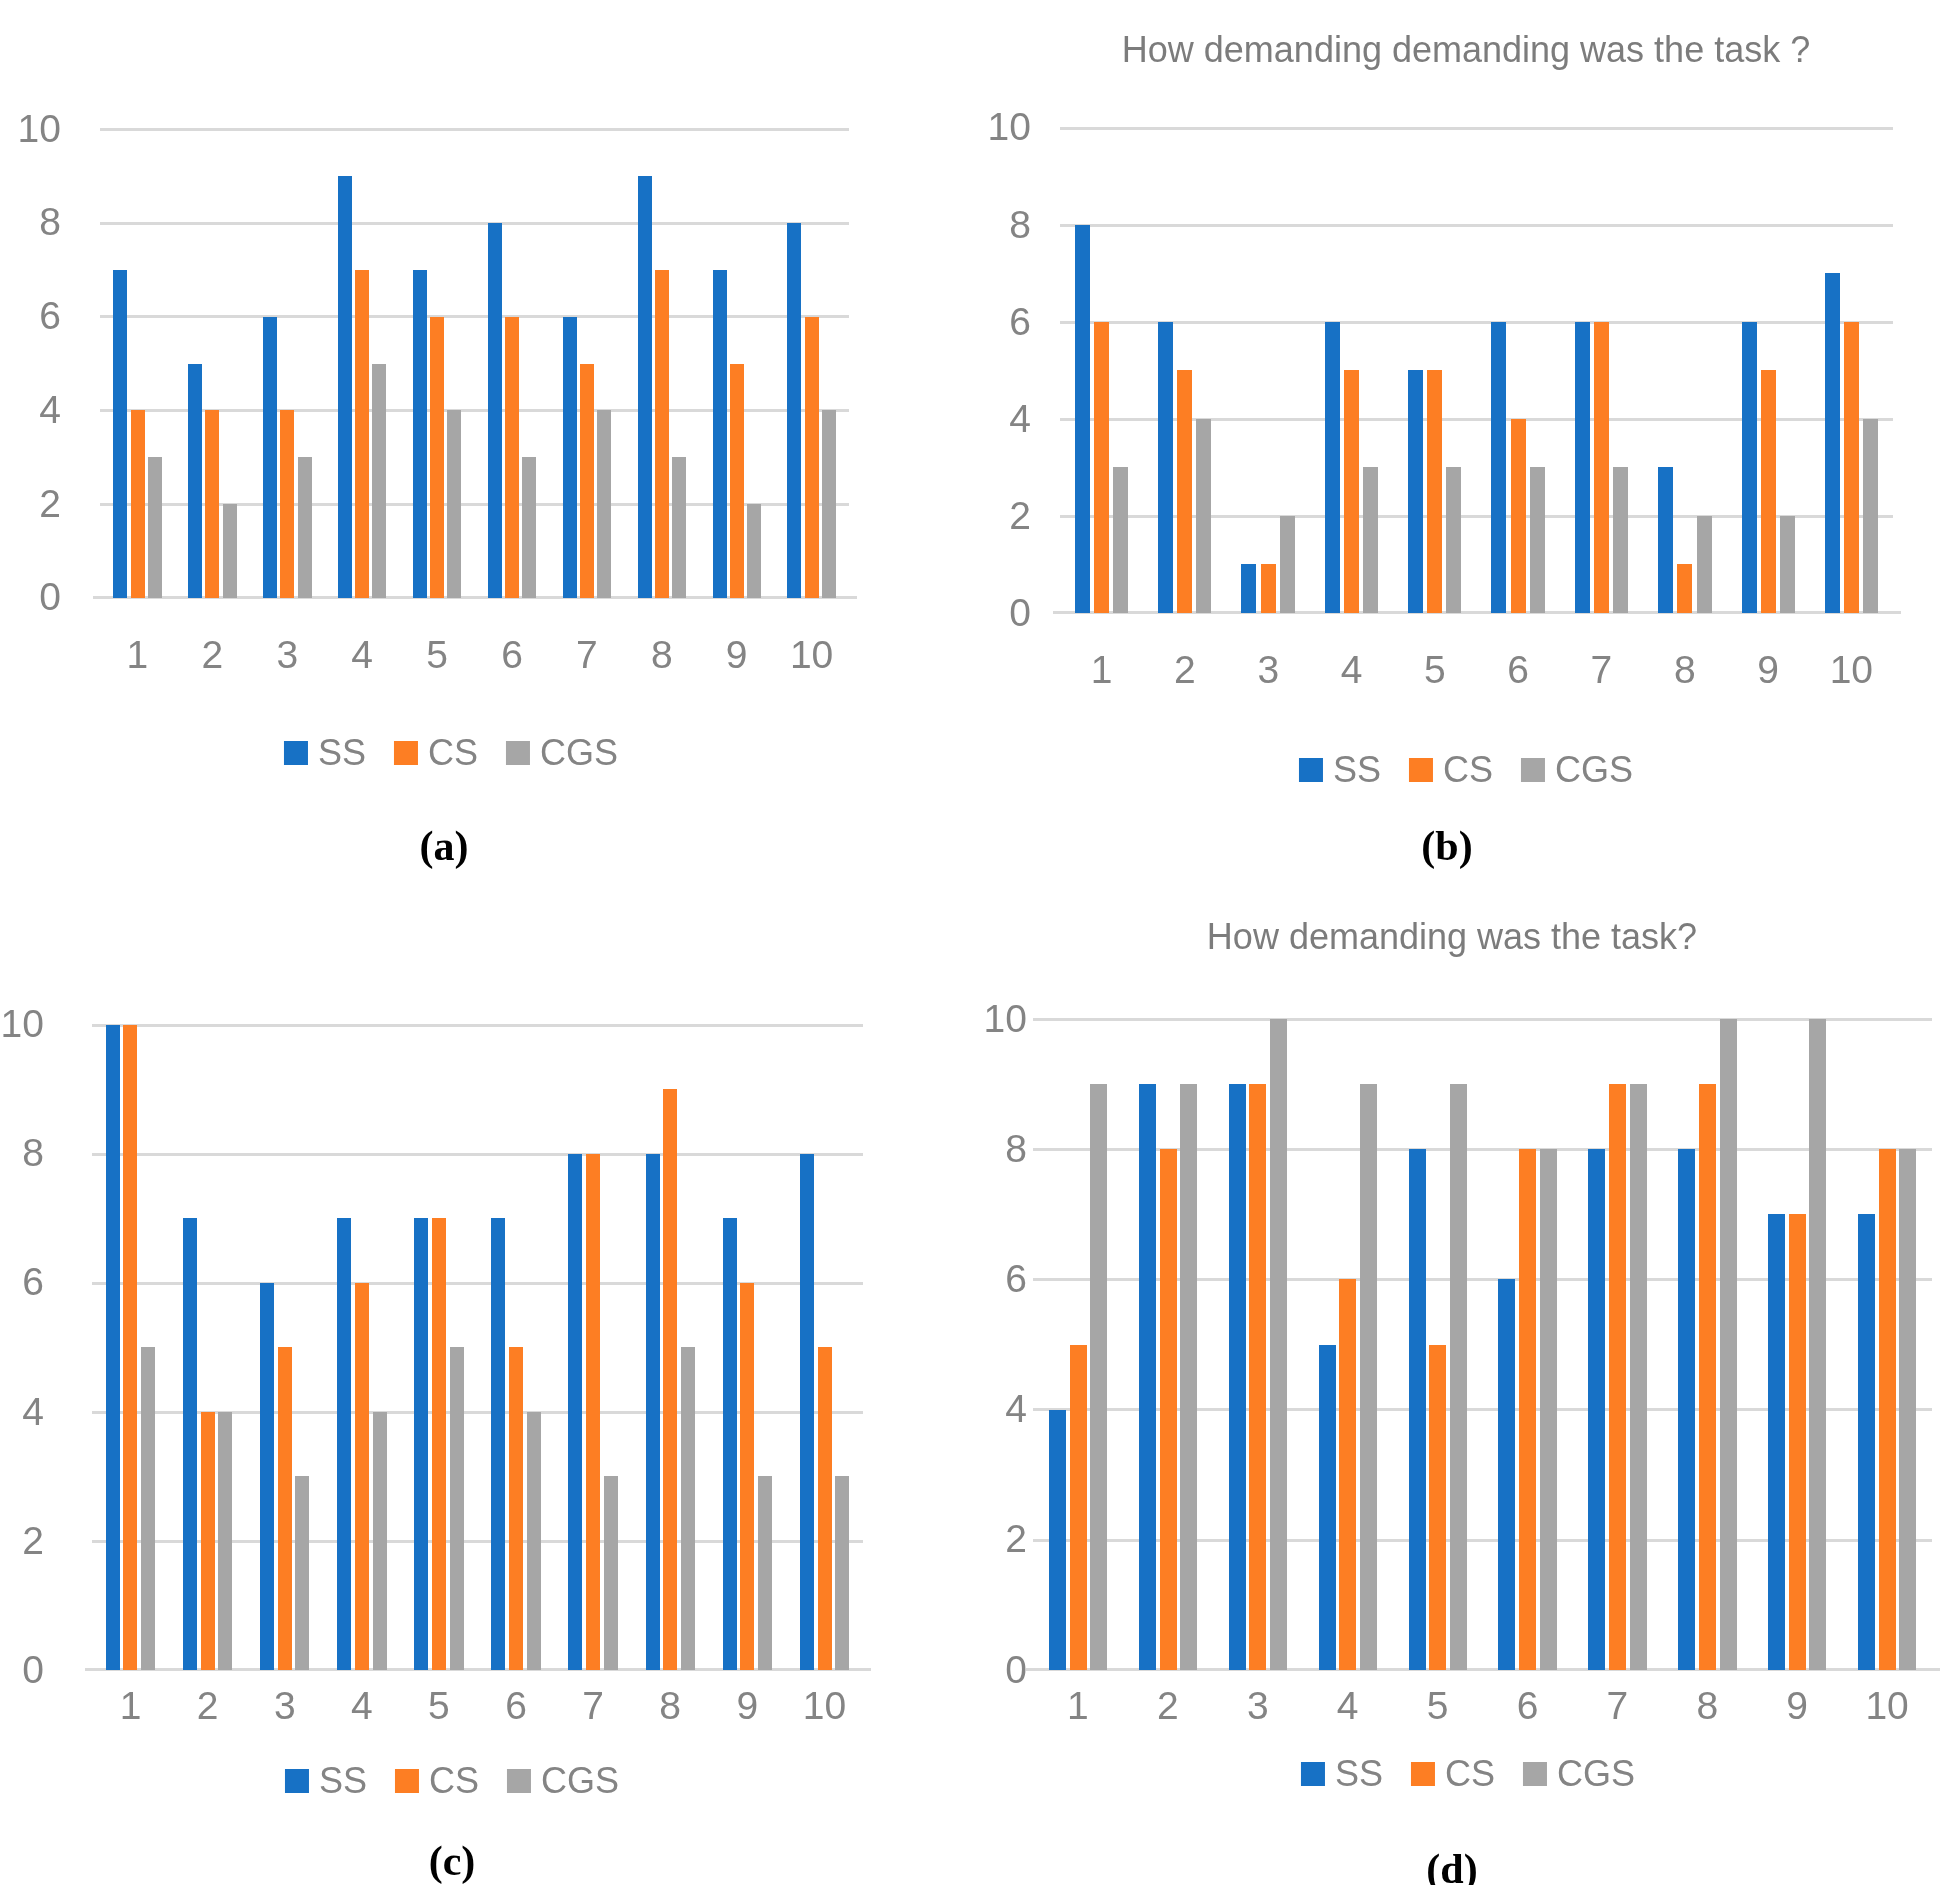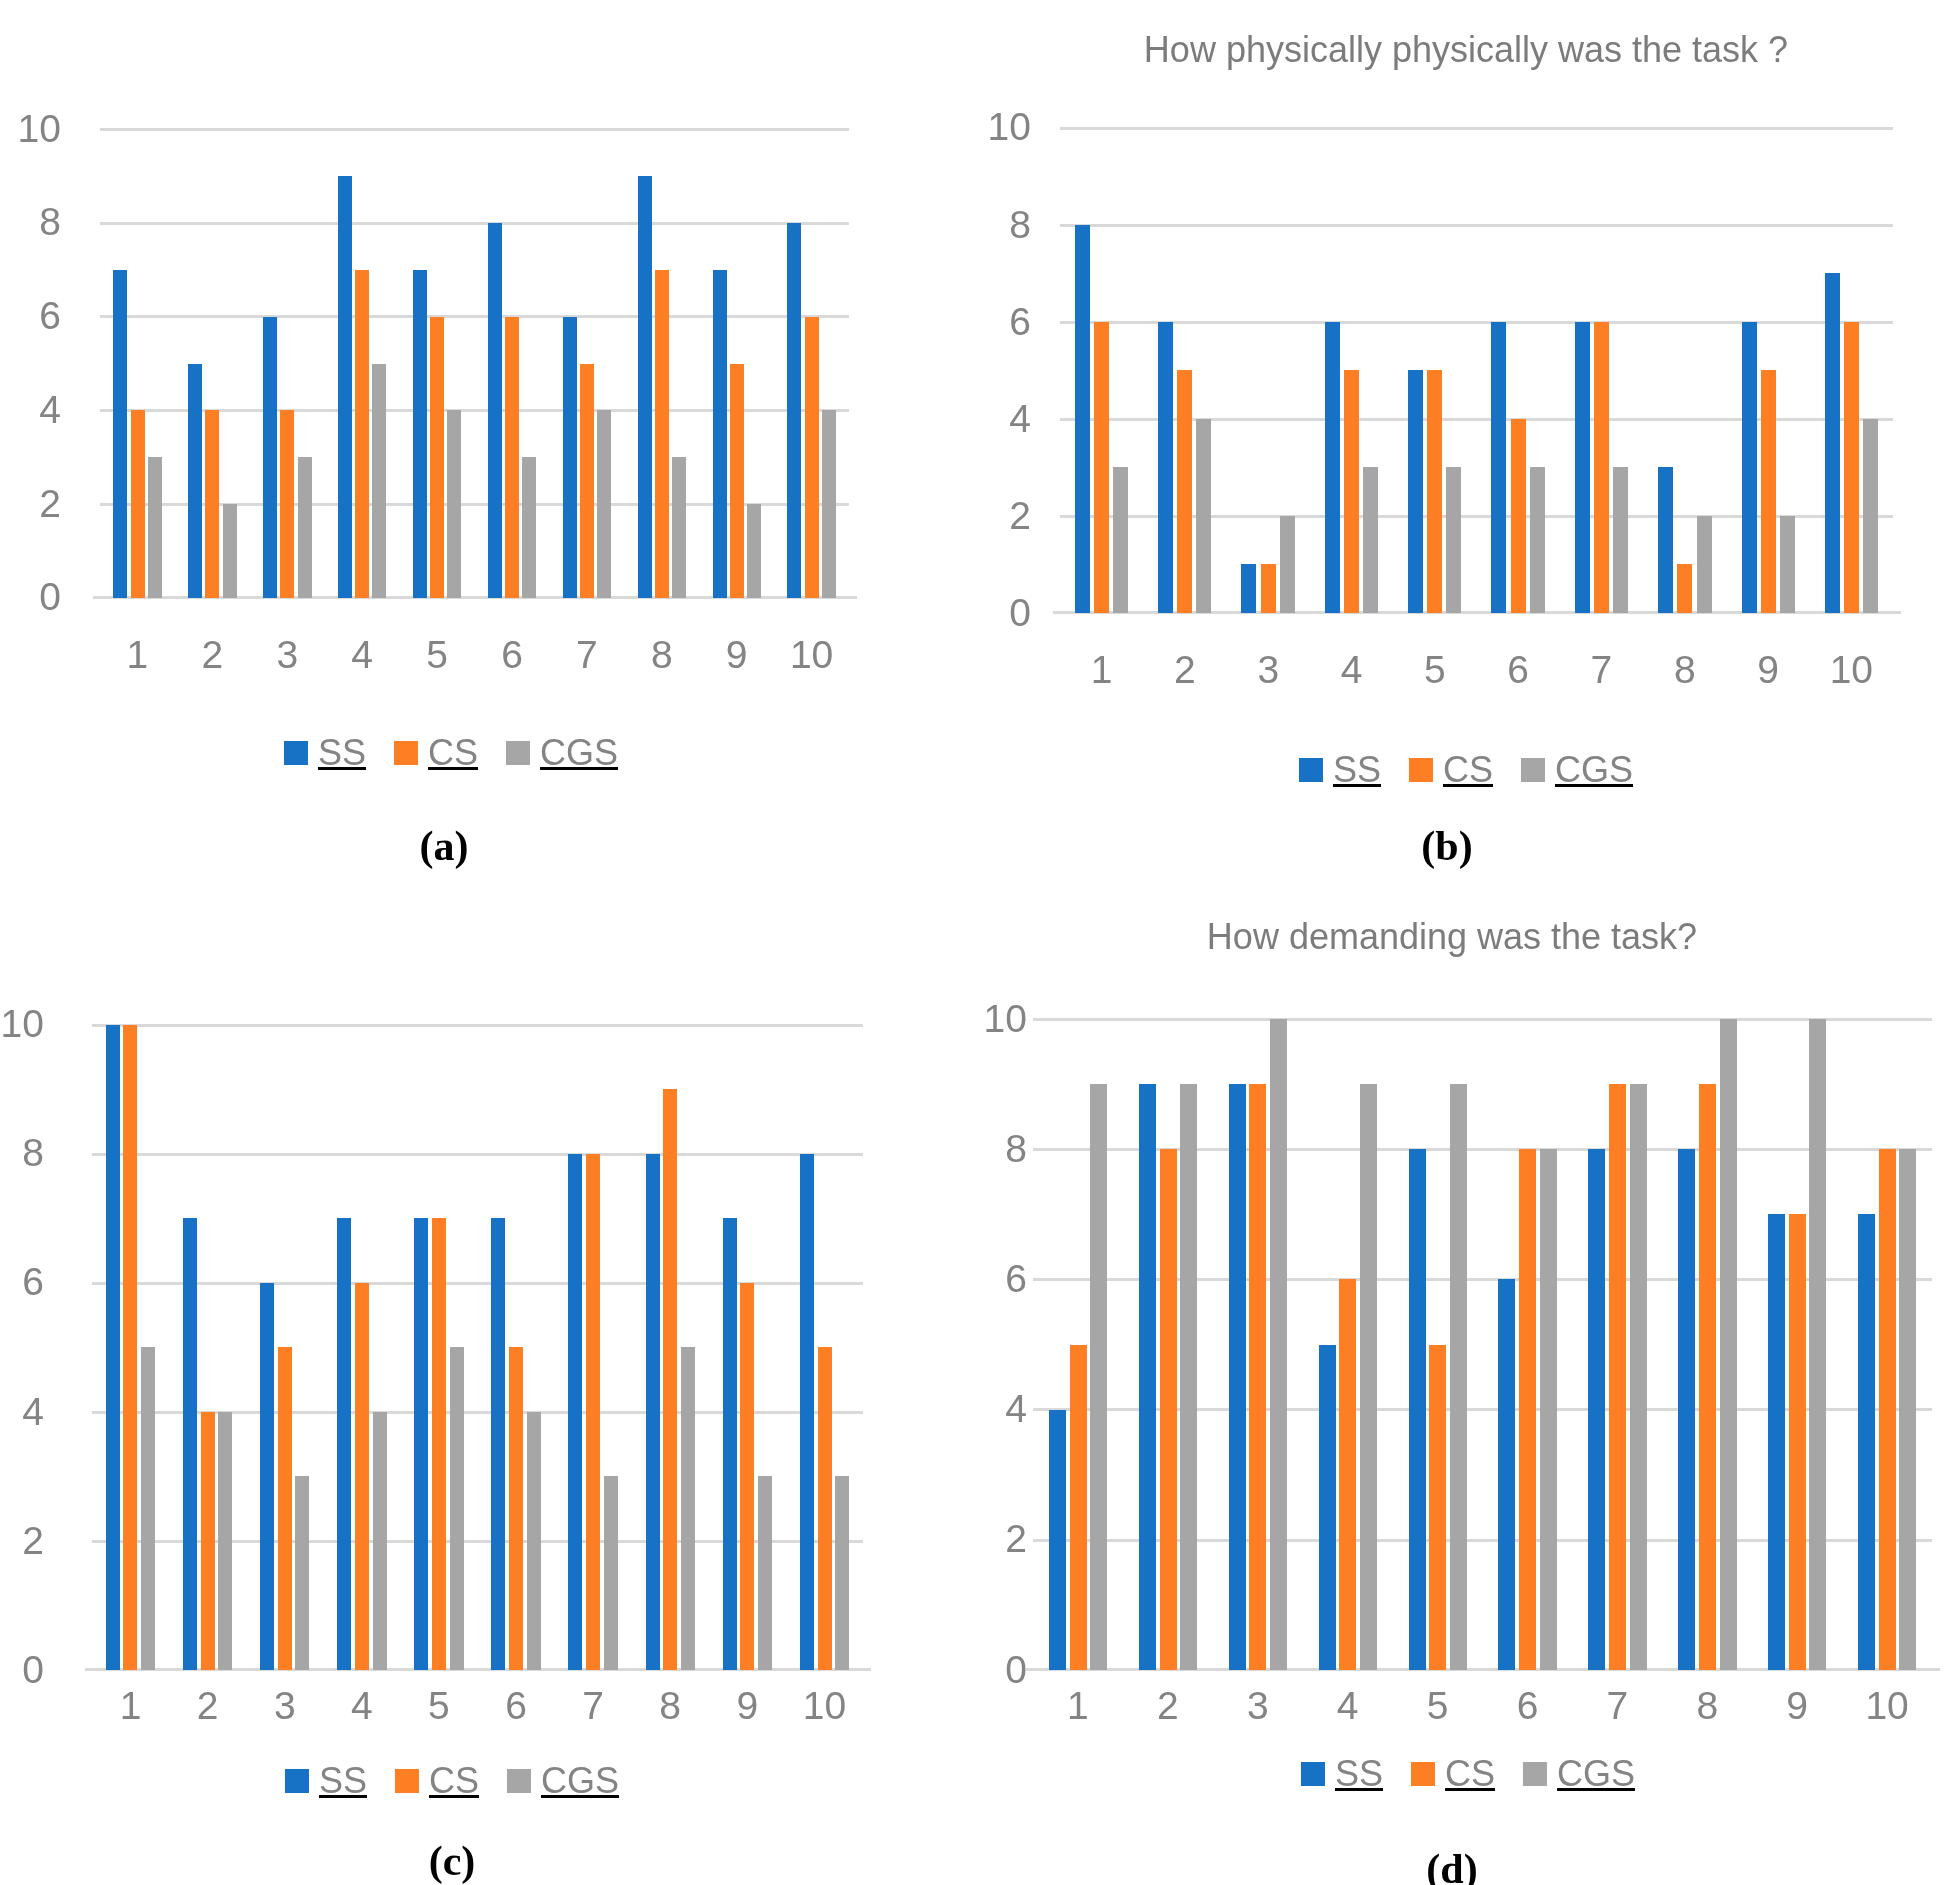--- a/index.html
+++ b/index.html
@@ -31,21 +31,20 @@
     font-size: 39px;
     line-height: 44px;
   }
   .x-labels { position: absolute; display: flex; }
   .x-label { flex: 1; text-align: center; font-size: 39px; line-height: 44px; }
   .legend {
     position: absolute;
     display: flex;
     align-items: center;
     transform: translateX(-50%);
-    text-decoration: underline;
   }
   .legend-item { display: flex; align-items: center; margin: 0 14px; }
   .legend-swatch { width: 24px; height: 24px; margin-right: 10px; flex: none; }
   .legend-label { font-size: 36px; }
   .caption {
     position: absolute;
     transform: translateX(-50%);
     font-family: "Liberation Serif", serif;
     font-weight: 700;
     font-size: 42px;
@@ -126,21 +125,21 @@
           <div class="legend-label" style="color: rgb(132, 132, 132);">CS</div>
         </div>
         <div class="legend-item">
           <div class="legend-swatch" style="background: rgb(166, 166, 166);"></div>
           <div class="legend-label" style="color: rgb(132, 132, 132);">CGS</div>
         </div>
       </div>
     </section>
 
   <section class="cell" style="left: 978px; top: 0px;">
-    <h2 class="chart-title" style="left: 488px; top: 29px; color: rgb(124, 124, 124); margin: 0px;">How physically physically was the task ?</h2>
+    <h2 class="chart-title" style="left: 488px; top: 29px; color: rgb(124, 124, 124); margin: 0px;">How demanding demanding was the task ?</h2>
     <div class="plot-area" style="left: 82px; top: 128px; width: 833px; height: 485px;">
         <div class="gridline" style="top: 387px; background: rgb(217, 217, 217);"></div>
         <div class="gridline" style="top: 290px; background: rgb(217, 217, 217);"></div>
         <div class="gridline" style="top: 193px; background: rgb(217, 217, 217);"></div>
         <div class="gridline" style="top: 96px; background: rgb(217, 217, 217);"></div>
         <div class="gridline" style="top: -1.1px; background: rgb(217, 217, 217);"></div>
         <div class="axis-line" style="background: rgb(217, 217, 217);"></div>
         <div class="bar" style="left: 15px; width: 15.4px; height: 388px; background: rgb(23, 113, 197);"></div>
         <div class="bar" style="left: 98px; width: 15.4px; height: 291px; background: rgb(23, 113, 197);"></div>
         <div class="bar" style="left: 181px; width: 15.4px; height: 49px; background: rgb(23, 113, 197);"></div>

